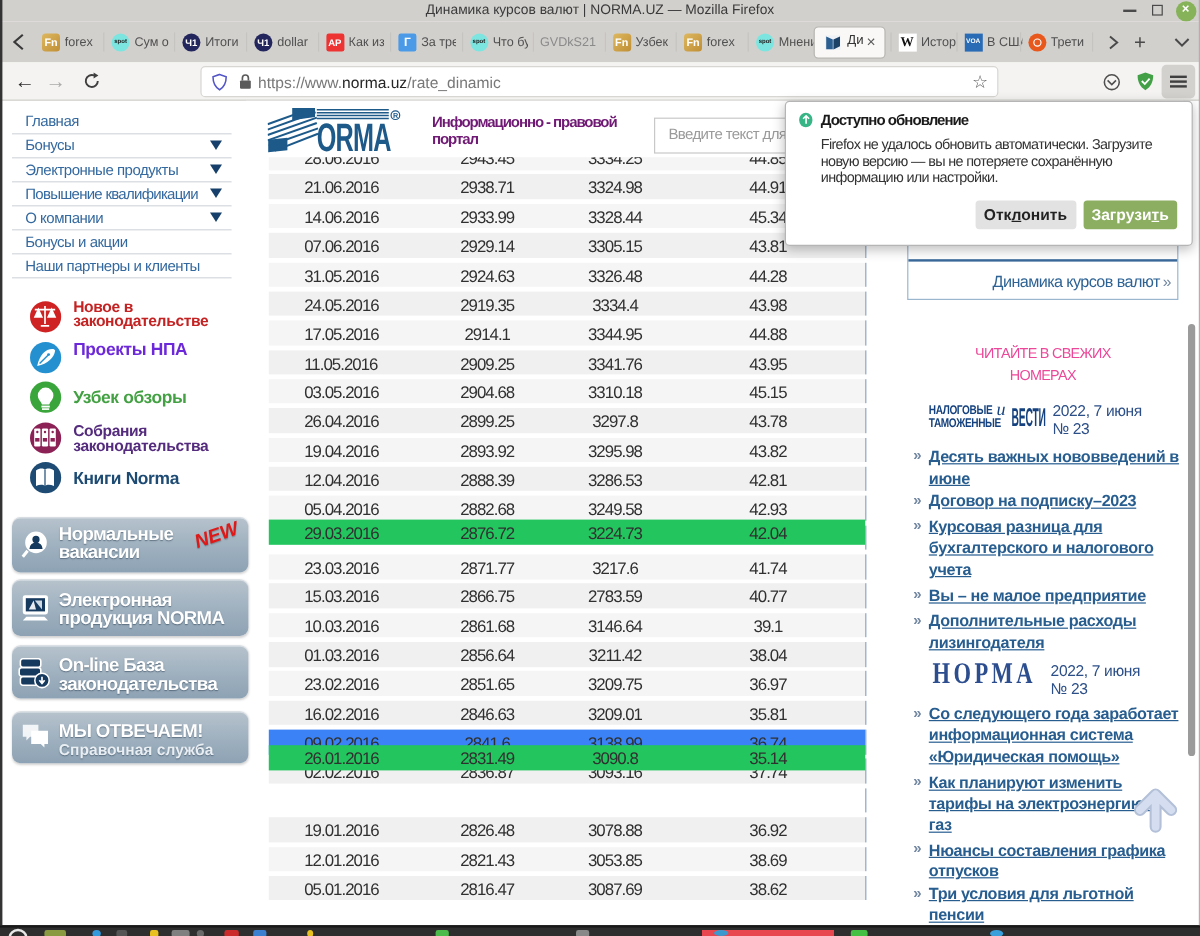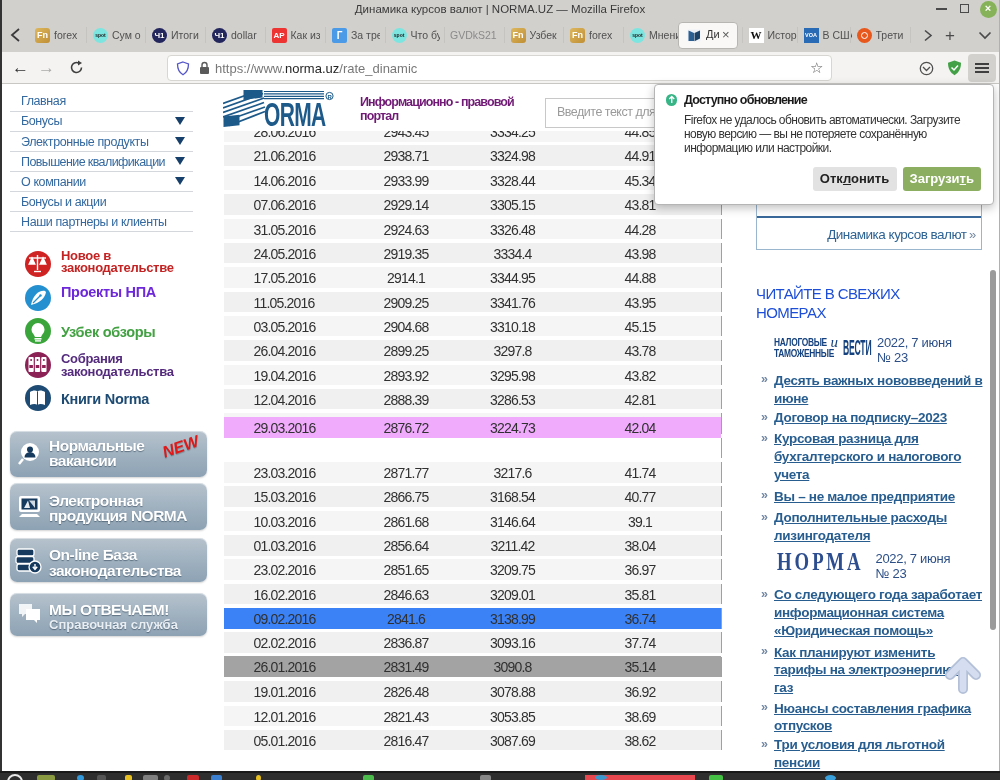--- a/index.html
+++ b/index.html
@@ -225,38 +225,38 @@
     <span class="c4">42.81</span>
   </div>
 <div class="tline" style="top:388.9px"></div>
 <div class="trow" style="top:413.2px;background:#f5f5f5">
     <span class="c1">05.04.2016</span>
     <span class="c2">2882.68</span>
     <span class="c3">3249.58</span>
     <span class="c4">42.93</span>
   </div>
 <div class="tline" style="top:413.2px"></div>
-<div class="trow" style="top:417px;background:#f0abfc">
+<div class="trow" style="top:433px;background:#22c55e">
     <span class="c1">29.03.2016</span>
     <span class="c2">2876.72</span>
     <span class="c3">3224.73</span>
     <span class="c4">42.04</span>
   </div>
 <div class="tline" style="top:437.6px"></div>
 <div class="trow" style="top:462.0px;background:#f5f5f5">
     <span class="c1">23.03.2016</span>
     <span class="c2">2871.77</span>
     <span class="c3">3217.6</span>
     <span class="c4">41.74</span>
   </div>
 <div class="tline" style="top:462.0px"></div>
 <div class="trow" style="top:486.3px;background:#f0f0f0">
     <span class="c1">15.03.2016</span>
     <span class="c2">2866.75</span>
-    <span class="c3">3168.54</span>
+    <span class="c3">2783.59</span>
     <span class="c4">40.77</span>
   </div>
 <div class="tline" style="top:486.3px"></div>
 <div class="trow" style="top:510.6px;background:#f5f5f5">
     <span class="c1">10.03.2016</span>
     <span class="c2">2861.68</span>
     <span class="c3">3146.64</span>
     <span class="c4">39.1</span>
   </div>
 <div class="tline" style="top:510.6px"></div>
@@ -288,21 +288,21 @@
     <span class="c4">36.74</span>
   </div>
 <div class="tline" style="top:608.1px"></div>
 <div class="trow" style="top:632.4px;background:#f0f0f0">
     <span class="c1">02.02.2016</span>
     <span class="c2">2836.87</span>
     <span class="c3">3093.16</span>
     <span class="c4">37.74</span>
   </div>
 <div class="tline" style="top:632.4px"></div>
-<div class="trow" style="top:656px;background:#a3a3a3">
+<div class="trow" style="top:621px;background:#22c55e">
     <span class="c1">26.01.2016</span>
     <span class="c2">2831.49</span>
     <span class="c3">3090.8</span>
     <span class="c4">35.14</span>
   </div>
 <div class="tline" style="top:656.8px"></div>
 <div class="trow" style="top:681.1px;background:#f0f0f0">
     <span class="c1">19.01.2016</span>
     <span class="c2">2826.48</span>
     <span class="c3">3078.88</span>
@@ -457,21 +457,21 @@
     <path d="M3 3 h13 v10 h-7 l-3 3 v-3 h-3 Z" fill="#fff" opacity="0.85"></path>
     <path d="M10 8 h14 v11 h-3 v3 l-3-3 h-8 Z" fill="#fff"></path>
   </svg>
 <div class="btxt" style="top:601.5px">МЫ ОТВЕЧАЕМ!</div>
 <div class="abs" style="left:49px;top:616.5px;color:#e9eef3;font-weight:bold;font-size:13px;text-shadow:0 1px 1px rgba(30,50,70,.5)">Справочная служба</div>
 
 <div id="rsb"></div>
 <div class="abs" style="left:756.8px;top:215.6px;width:224px;height:2.6px;background:#39689a"></div>
 <div class="abs" style="left:756px;top:226.5px;width:210.5px;text-align:right;font-size:13.5px;color:#2e6394;letter-spacing:-0.5px">Динамика курсов валют</div>
 <div class="abs" style="left:969px;top:227px;font-size:13px;color:#7287a2">»</div>
-<div class="abs" style="left:756px;top:285px;width:226px;text-align:left;font-size:15px;color:#1d4ed8;line-height:18.5px;letter-spacing:-0.6px">ЧИТАЙТЕ В СВЕЖИХ<br>НОМЕРАХ</div>
+<div class="abs" style="left:756px;top:285px;width:226px;text-align:center;font-size:12px;color:#ec4899;line-height:18.5px;letter-spacing:-0.6px">ЧИТАЙТЕ В СВЕЖИХ<br>НОМЕРАХ</div>
 
 <div class="abs" style="left:773.5px;top:337px;font-size:10.5px;font-weight:bold;color:#15427e;line-height:11.3px;letter-spacing:-0.4px;transform:scale(0.8,1);transform-origin:0 0">НАЛОГОВЫЕ<br>ТАМОЖЕННЫЕ</div>
 <div class="abs" style="left:830.5px;top:334px;font-size:15px;font-style:italic;font-family:'Liberation Serif',serif;color:#15427e">и</div>
 <div class="abs" style="left:843px;top:336px;width:70px;font-size:21.5px;font-weight:bold;color:#15427e;transform:scale(0.4,1);transform-origin:0 0;letter-spacing:-0.5px">ВЕСТИ</div>
 <div class="abs" style="left:877px;top:334.5px;font-size:13px;color:#2c4f88;line-height:15.5px;letter-spacing:-0.3px">2022, 7 июня<br>№ 23</div>
 <div class="nitem" style="top:371.8px">
     <span class="nmark">»</span>
     <a class="nlink">Десять важных нововведений в<br>июне</a>
   </div>
 <div class="nitem" style="top:409.3px">

